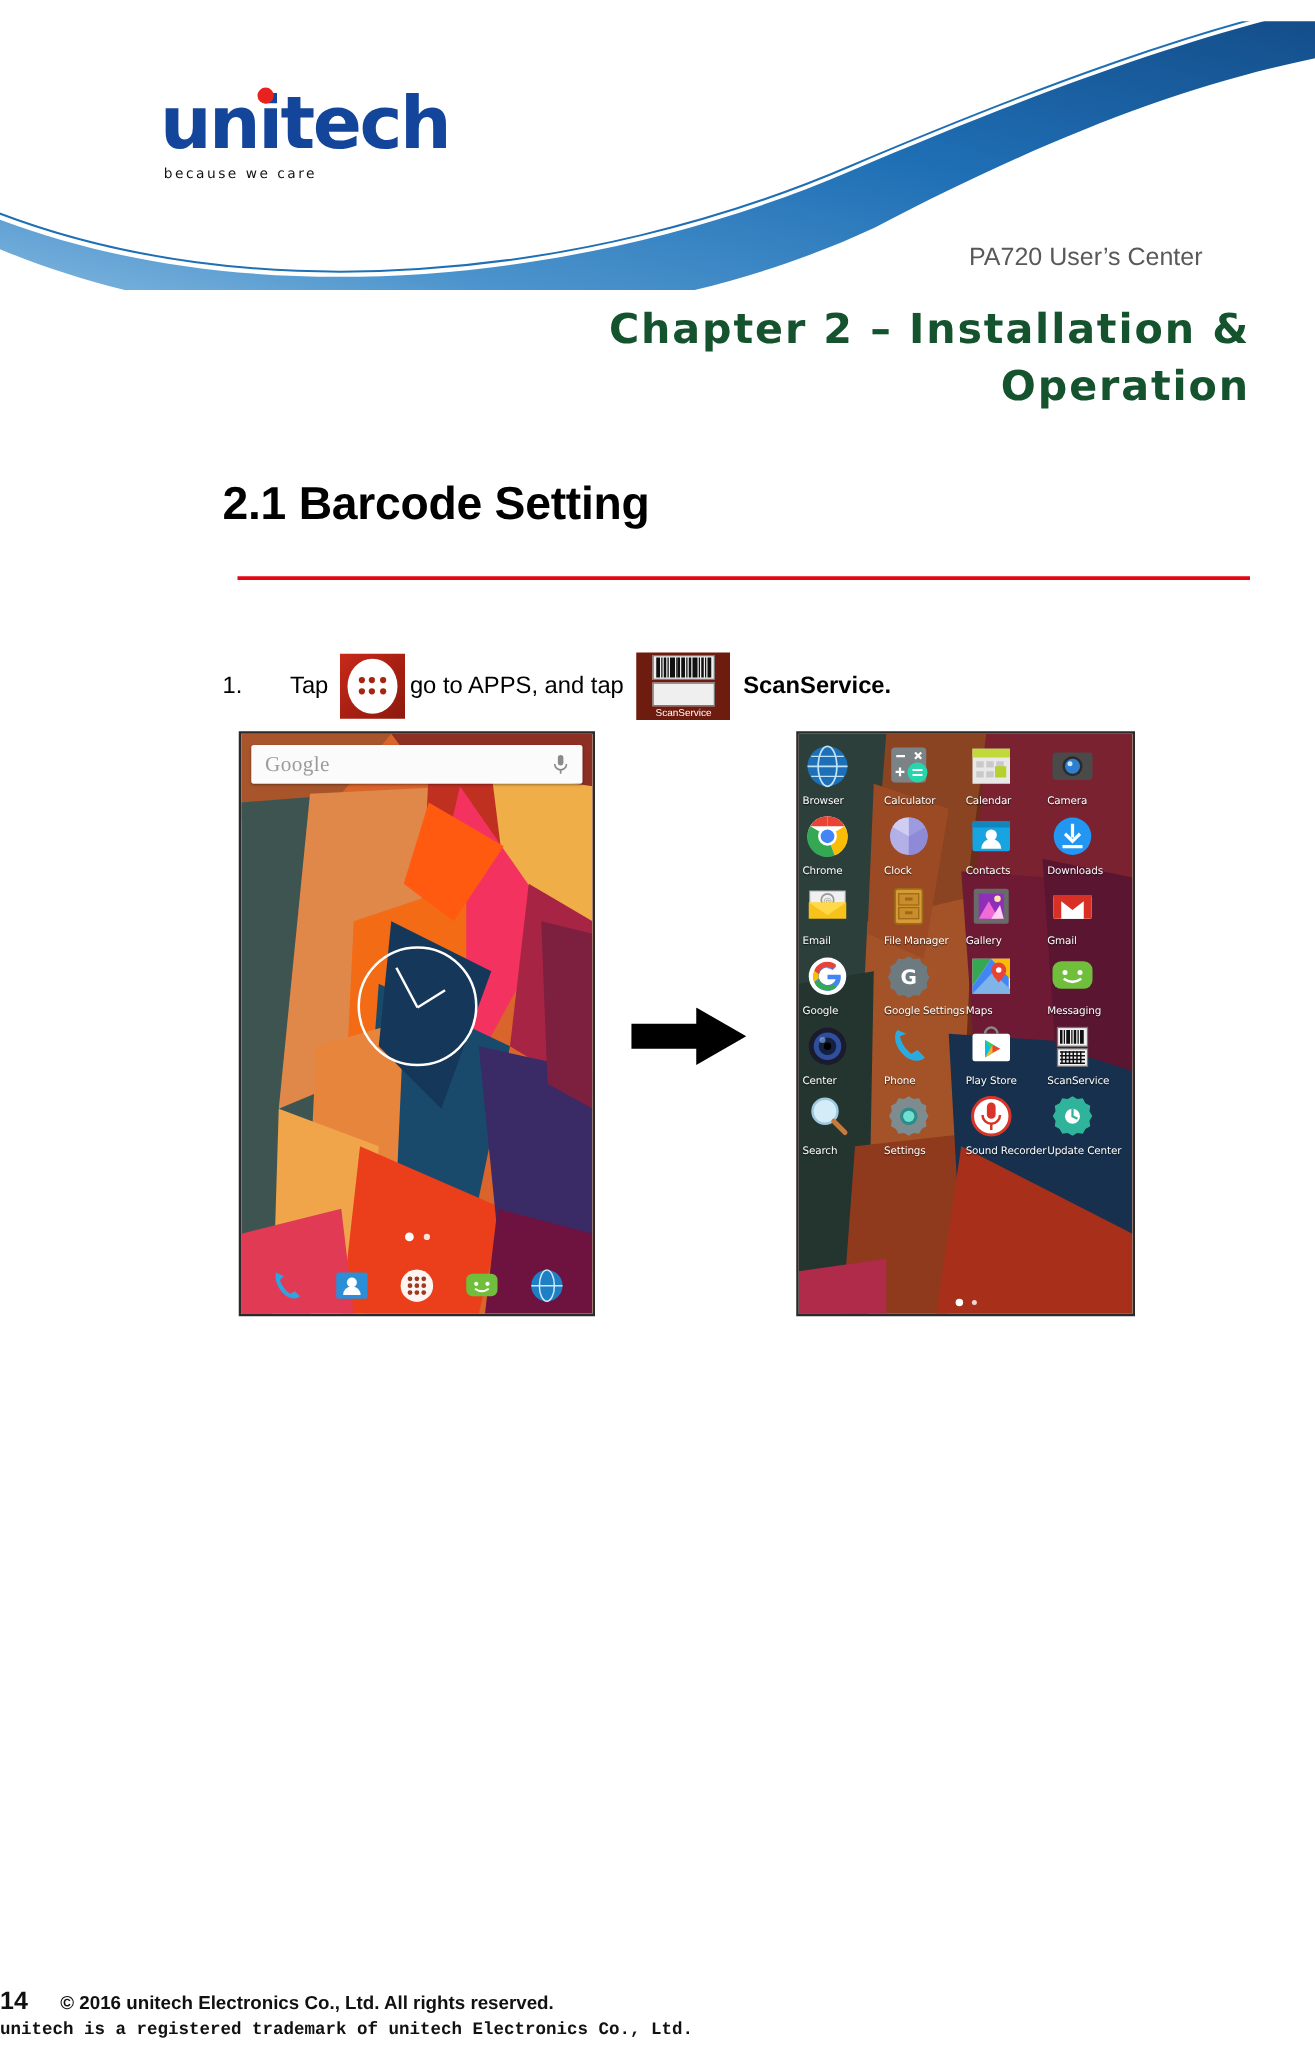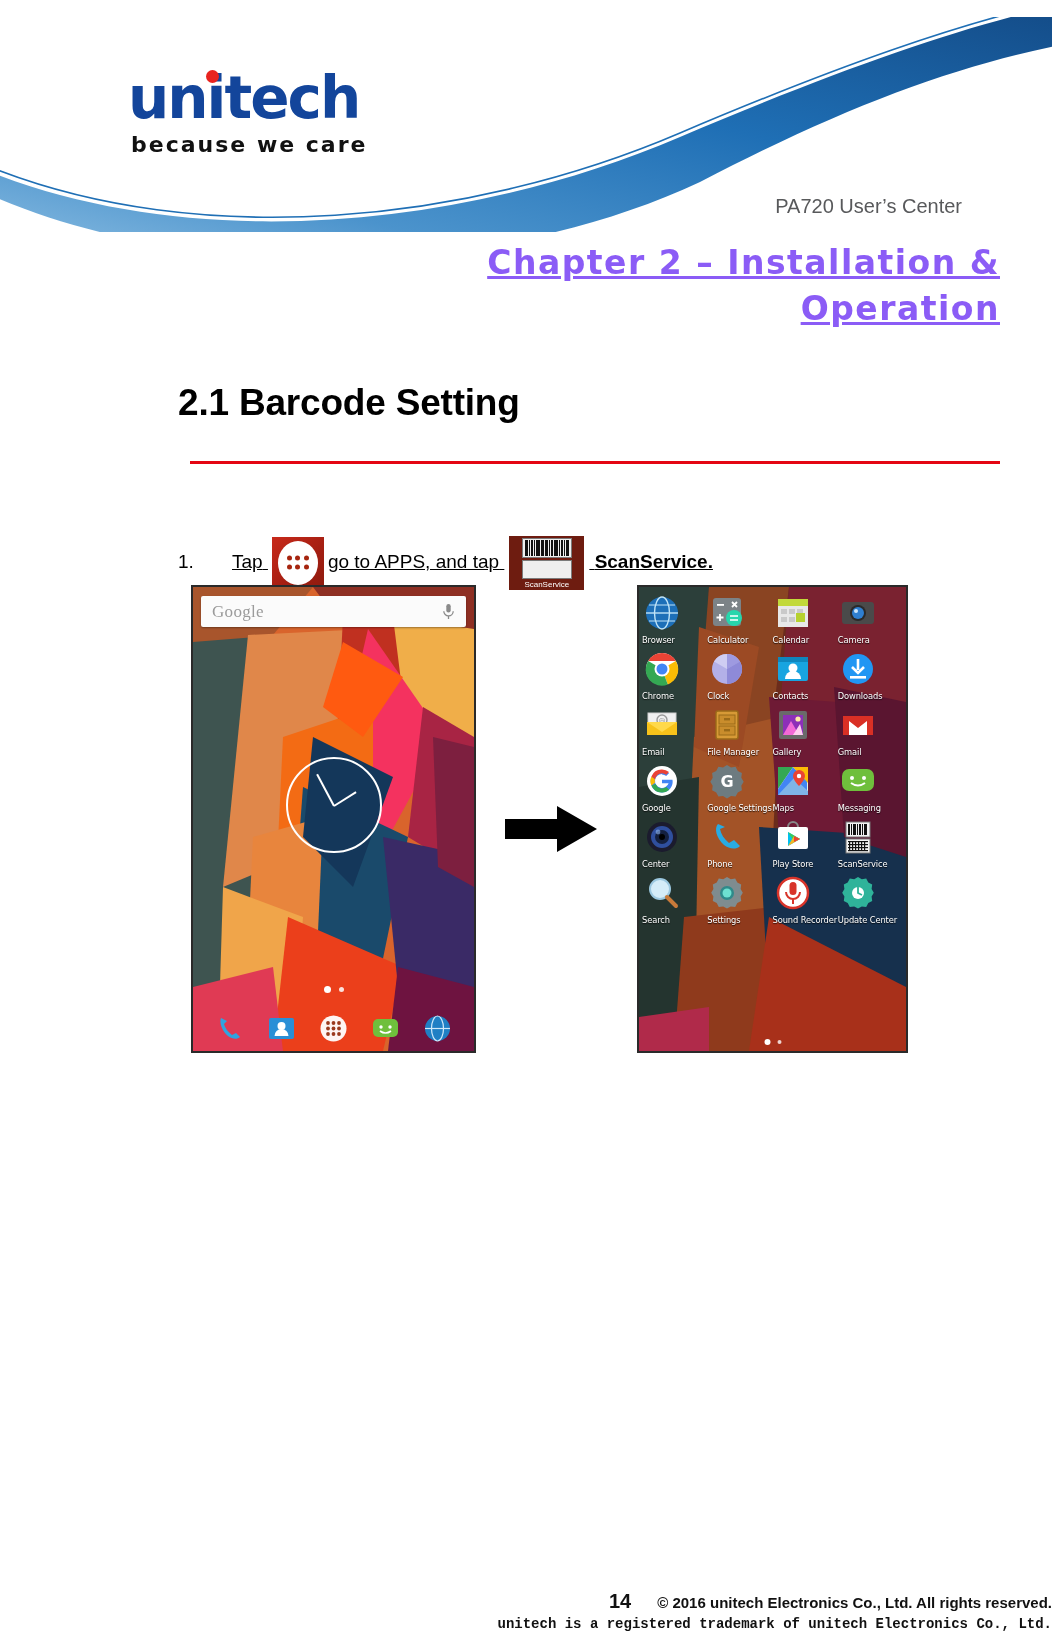--- a/index.html
+++ b/index.html
@@ -16,52 +16,52 @@
   .logo-word{
     font-family:"DejaVu Sans",sans-serif;font-weight:bold;
     font-size:58px;letter-spacing:-2px;color:#13459b;line-height:1;
     position:relative;display:inline-block;
   }
   .logo-dot{
     position:absolute;width:13px;height:13px;border-radius:50%;
     background:#e8231f;left:78px;top:1px;
   }
   .logo-tag{
-    font-family:"DejaVu Sans",sans-serif;font-weight:bold;
-    font-size:22px;letter-spacing:2.0px;color:#111;
+    font-family:"DejaVu Sans",sans-serif;font-weight:normal;
+    font-size:11px;letter-spacing:2.0px;color:#111;
     margin-top:5px;margin-left:3px;
   }
   .manual-title{
     position:absolute;right:90px;top:178px;
     font-size:20px;color:#58595b;font-family:"Liberation Sans",sans-serif;
     white-space:nowrap;
   }
 
   
   .chapter{
     position:absolute;left:300px;top:240px;width:700px;
-    text-align:right;color:#8b5cf6;
+    text-align:right;color:#14532d;
     font-family:"DejaVu Sans",sans-serif;font-weight:bold;
-    font-size:33px;letter-spacing:1.5px;line-height:1.38;text-decoration:underline;
+    font-size:33px;letter-spacing:1.5px;line-height:1.38;
   }
 
   
   .section-head{
     position:absolute;left:178px;top:382px;
     font-size:37px;font-weight:bold;letter-spacing:-0.2px;
   }
   .rule{
     position:absolute;left:190px;top:461px;width:810px;height:3px;
     background:#e40613;
   }
 
   
   .step{
-    position:absolute;left:178px;top:536px;width:830px;
-    font-size:19px;line-height:1;white-space:nowrap;text-decoration:underline;
+    position:absolute;left:178px;top:522px;width:830px;
+    font-size:19px;line-height:1;white-space:nowrap;
   }
   .step .num{display:inline-block;width:54px;}
   .step .bold{font-weight:bold;}
 
   
   .apps-icon{
     display:inline-block;vertical-align:middle;
     width:52px;height:52px;margin:0 4px;
     background:linear-gradient(135deg,#c8291a 0%,#a61f12 55%,#8d1a0e 100%);
     position:relative;
@@ -170,21 +170,21 @@
   }
   .appdots i{display:block;border-radius:50%;background:#fff;}
   .appdots i.a{width:6px;height:6px;}
   .appdots i.b{width:4px;height:4px;opacity:.8;}
 
   
   .arrow{position:absolute;left:505px;top:806px;width:92px;height:46px;}
 
   
   .footer{
-    position:absolute;left:0;bottom:18px;width:1052px;text-align:right;
+    position:absolute;left:0;bottom:18px;width:1052px;text-align:left;
   }
   .footer .l1{font-size:15px;font-weight:bold;color:#111;}
   .footer .l1 .pg{font-size:20px;font-weight:bold;margin-right:26px;}
   .footer .l2{font-size:14px;font-weight:bold;color:#111;margin-top:3px;font-family:Liberation Mono, monospace;}
 </style>
 </head>
 <body>
 
 <div class="header">
   <svg width="1052" height="215" viewBox="0 0 1052 215">

